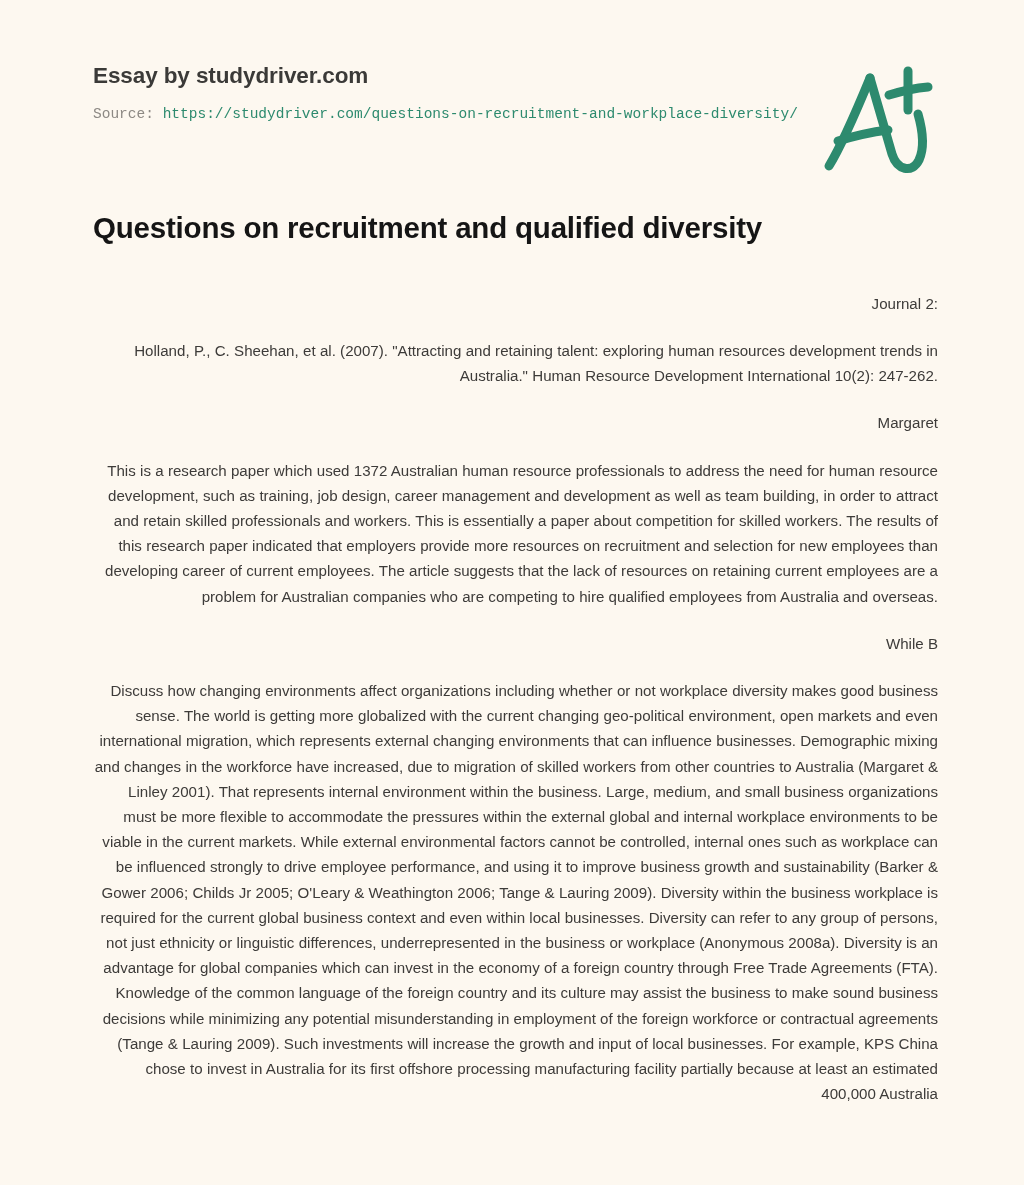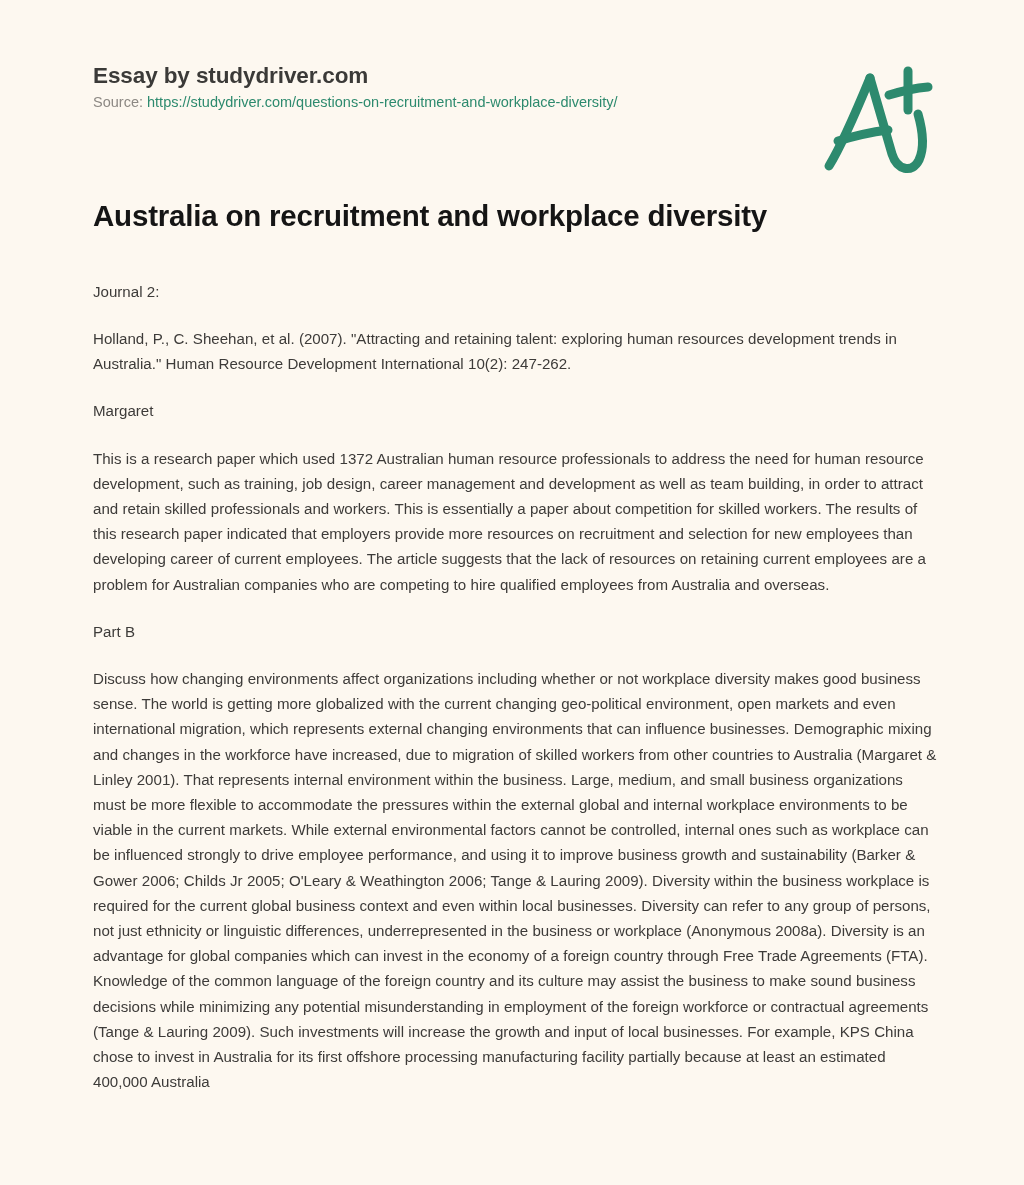--- a/index.html
+++ b/index.html
@@ -33,25 +33,26 @@
   .brand-line {
     margin: 0 0 0 93px;
     font-size: 22.5px;
     font-weight: bold;
     color: #3b3a38;
     letter-spacing: -0.1px;
     line-height: 1.2;
   }
 
   .source-line {
-    margin: 4px 0 0 93px;
+    margin: 16px 0 0 93px;
     font-size: 14.5px;
     color: #8d8984;
     line-height: 1.3;
     white-space: nowrap;
+    font-family: Liberation Mono, monospace;
   }
 
   .source-line .src-url {
     color: #2d8a6e;
     text-decoration: none;
   }
 
   .logo {
     position: absolute;
     top: 62px;
@@ -77,21 +78,21 @@
     margin: 44px 0 0 0;
     padding: 0 0 0 93px;
     width: 845px;
   }
 
   .body-wrap p {
     margin: 0 0 22px 0;
     font-size: 15.1px;
     line-height: 25.2px;
     color: #3d3b39;
-    text-align: left;
+    text-align: right;
     word-spacing: 0.1px;
   }
 
   .body-wrap p.label {
     margin-bottom: 22px;
   }
 
   .body-wrap p:last-child {
     margin-bottom: 0;
   }
@@ -120,24 +121,24 @@
           <path d="M20 79 C 36 74, 54 70, 70 68" stroke-width="9"></path>
 
           <path d="M71 33 C 84 29, 98 26, 110 25" stroke-width="9"></path>
 
           <path d="M90 9 C 90 22, 90 36, 90 48" stroke-width="9"></path>
         </g>
       </svg>
     </div>
   </div>
 
-  <h1 class="doc-title">Australia on recruitment and workplace diversity</h1>
+  <h1 class="doc-title">Questions on recruitment and qualified diversity</h1>
 
   <div class="body-wrap">
     <p class="label">Journal 2:</p>
     <p>Holland, P., C. Sheehan, et al. (2007). "Attracting and retaining talent: exploring human resources development trends in Australia." Human Resource Development International 10(2): 247-262.</p>
     <p class="label">Margaret</p>
     <p>This is a research paper which used 1372 Australian human resource professionals to address the need for human resource development, such as training, job design, career management and development as well as team building, in order to attract and retain skilled professionals and workers. This is essentially a paper about competition for skilled workers. The results of this research paper indicated that employers provide more resources on recruitment and selection for new employees than developing career of current employees. The article suggests that the lack of resources on retaining current employees are a problem for Australian companies who are competing to hire qualified employees from Australia and overseas.</p>
-    <p class="label">Part B</p>
+    <p class="label">While B</p>
     <p>Discuss how changing environments affect organizations including whether or not workplace diversity makes good business sense. The world is getting more globalized with the current changing geo-political environment, open markets and even international migration, which represents external changing environments that can influence businesses. Demographic mixing and changes in the workforce have increased, due to migration of skilled workers from other countries to Australia (Margaret &amp; Linley 2001). That represents internal environment within the business. Large, medium, and small business organizations must be more flexible to accommodate the pressures within the external global and internal workplace environments to be viable in the current markets. While external environmental factors cannot be controlled, internal ones such as workplace can be influenced strongly to drive employee performance, and using it to improve business growth and sustainability (Barker &amp; Gower 2006; Childs Jr 2005; O'Leary &amp; Weathington 2006; Tange &amp; Lauring 2009). Diversity within the business workplace is required for the current global business context and even within local businesses. Diversity can refer to any group of persons, not just ethnicity or linguistic differences, underrepresented in the business or workplace (Anonymous 2008a). Diversity is an advantage for global companies which can invest in the economy of a foreign country through Free Trade Agreements (FTA). Knowledge of the common language of the foreign country and its culture may assist the business to make sound business decisions while minimizing any potential misunderstanding in employment of the foreign workforce or contractual agreements (Tange &amp; Lauring 2009). Such investments will increase the growth and input of local businesses. For example, KPS China chose to invest in Australia for its first offshore processing manufacturing facility partially because at least an estimated 400,000 Australia</p>
   </div>
 
 </div>
 
 </body></html>

